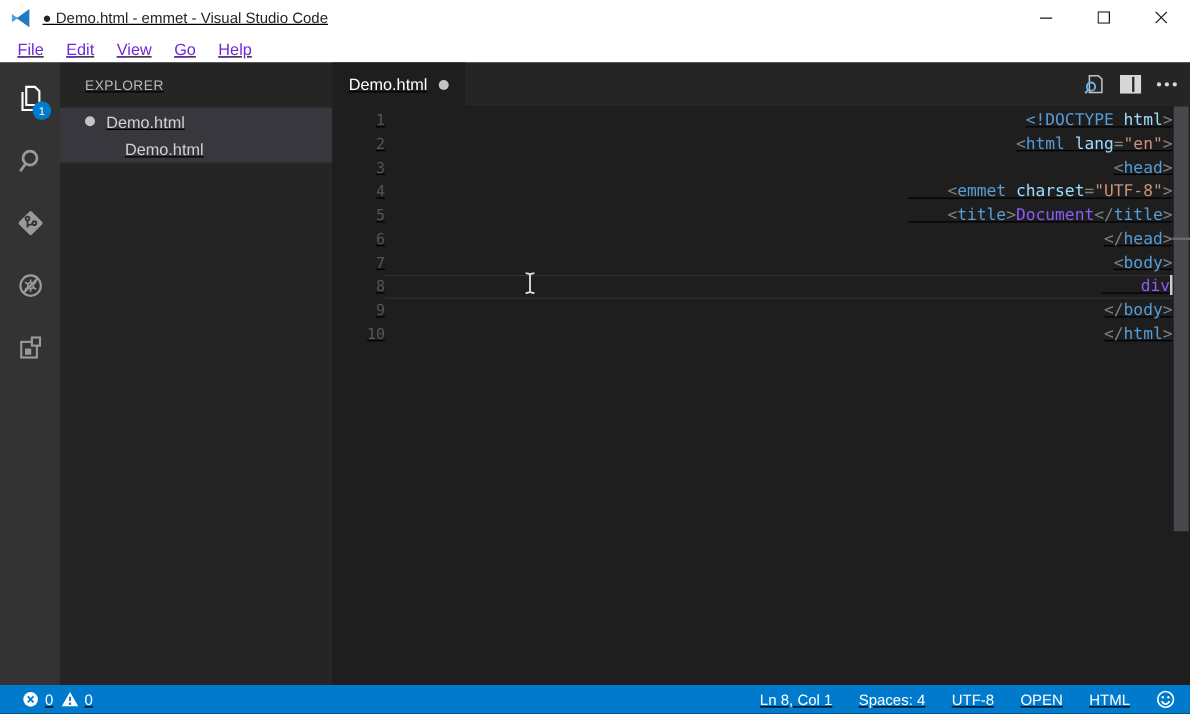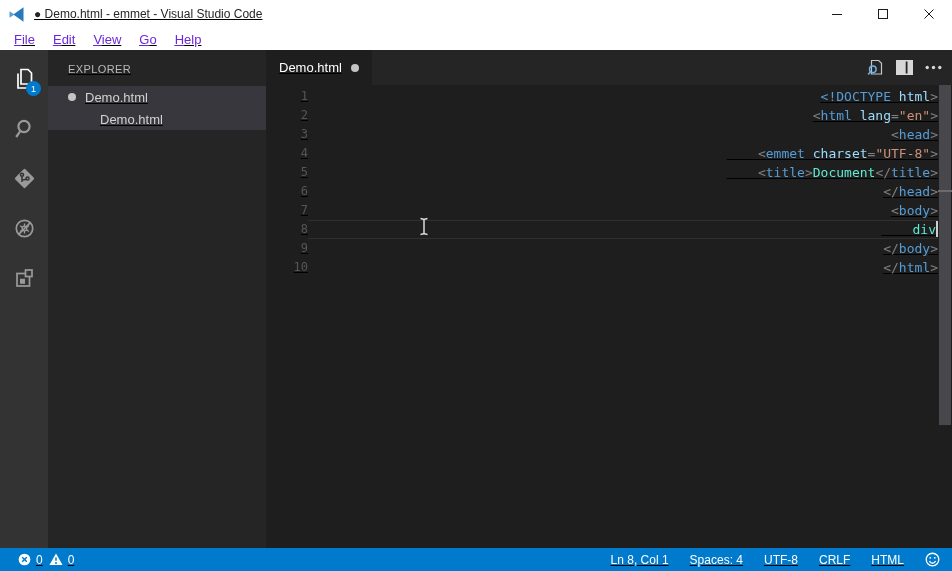--- a/index.html
+++ b/index.html
@@ -53,21 +53,21 @@
   .code { padding-top:2px; }
   .code-line { height:19px; line-height:19px; display:flex; white-space:pre; }
   .gutter { flex:0 0 42px; text-align:right; color:#565656; font-size:12px; }
   .line-text { flex:1; padding-left:24px; margin-right:14px;text-align:right; }
   .code-line.current .line-text { box-shadow: inset 0 1px 0 #303031, inset 0 -1px 0 #303031; }
   .tk-kw   { color:#569cd6; }
   .tk-tag  { color:#569cd6; }
   .tk-attr { color:#9cdcfe; }
   .tk-str  { color:#ce9178; }
   .tk-pun  { color:#808080; }
-  .tk-plain{ color:#5eead4; }
+  .tk-plain{ color:#8b5cf6; }
   .caret { display:inline-block; width:2px; height:16px; background:#cfcfcf; vertical-align:-3px; }
   .ibeam { position:absolute; left:152px; top:132px; }
 
   .scrollbar { position:absolute; top:0; right:0; bottom:0; width:14px; }
   .sb-thumb { position:absolute; top:0; left:1px; right:1px; height:340px; background:#48484c; }
   .cursor-mark { position:absolute; top:105px; left:0; right:0; height:2px; background:#6b6b6e; }
 
   
   .statusbar { flex:0 0 23px; background:#007acc; color:#ffffff; display:flex; align-items:center;
                font-size:12px; padding:0 12px 0 18px; }
@@ -280,21 +280,21 @@
         <div class="sb-item">
           <span>Ln 8, Col 1</span>
         </div>
         <div class="sb-item">
           <span>Spaces: 4</span>
         </div>
         <div class="sb-item">
           <span>UTF-8</span>
         </div>
         <div class="sb-item">
-          <span>CRLF</span>
+          <span>OPEN</span>
         </div>
         <div class="sb-item">
           <span>HTML</span>
         </div>
         <div class="sb-item">
           <span style="display: flex;">
             <svg width="15" height="15" viewBox="0 0 16 16" fill="none" stroke="#ffffff">
               <circle cx="8" cy="8" r="6.7" stroke-width="1.4"></circle>
               <circle cx="5.6" cy="6.2" r="1" fill="#ffffff" stroke="none"></circle>
               <circle cx="10.4" cy="6.2" r="1" fill="#ffffff" stroke="none"></circle>

